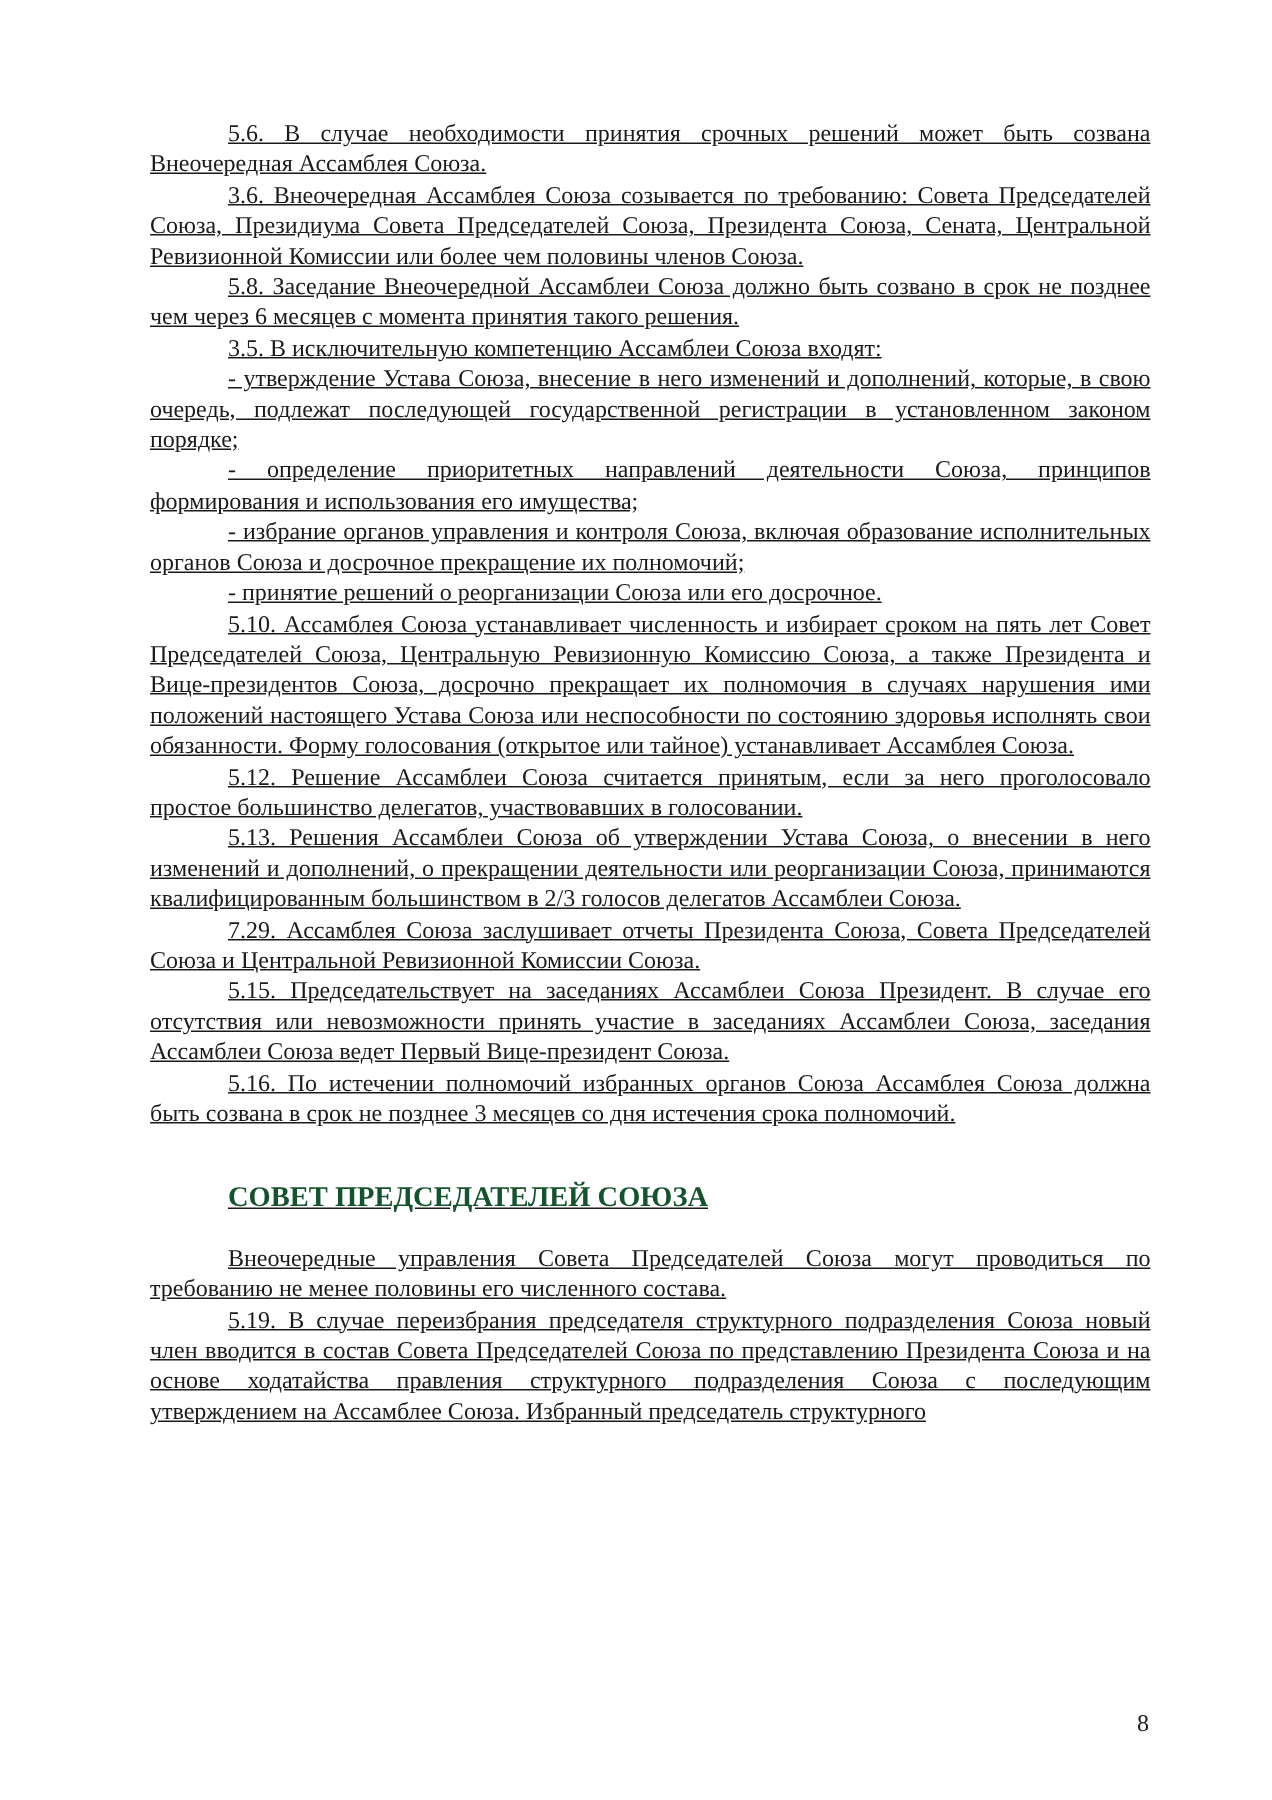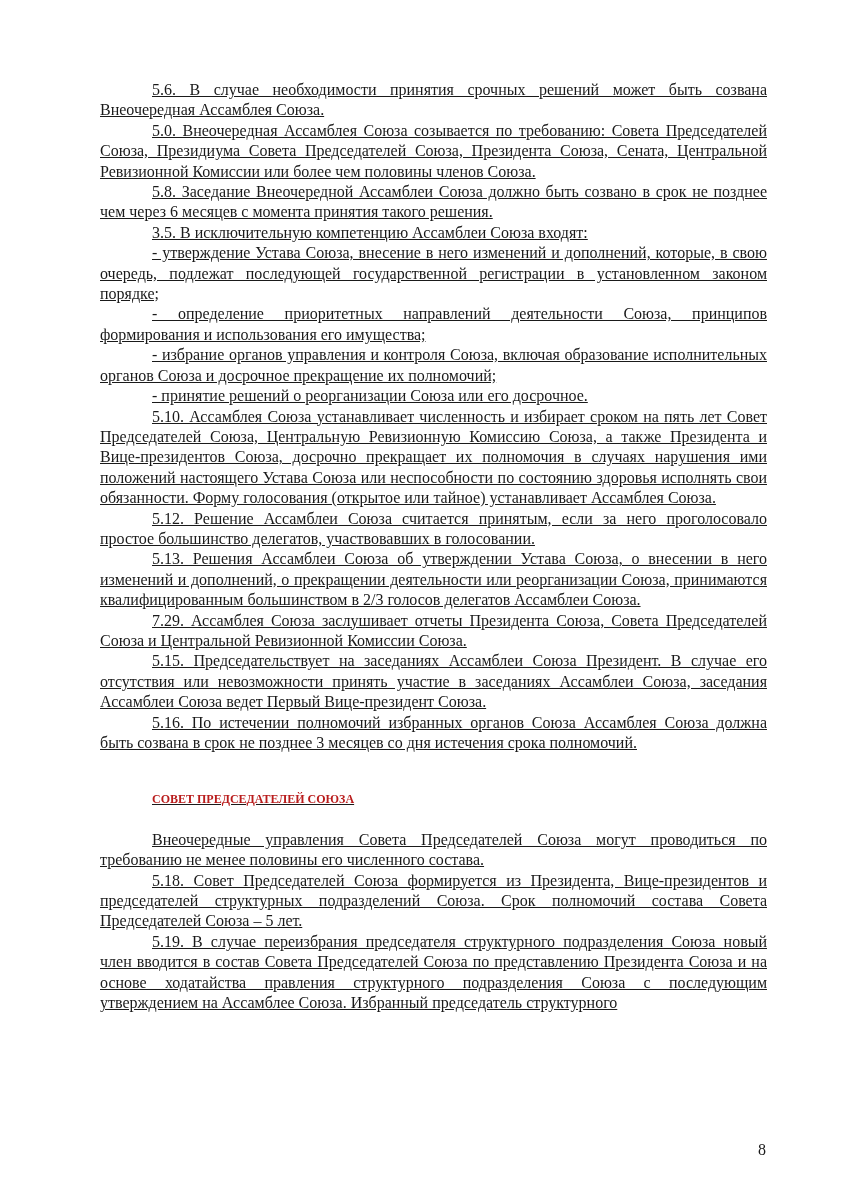--- a/index.html
+++ b/index.html
@@ -4,51 +4,50 @@
 <style>
   html, body { margin: 0; padding: 0; background: #ffffff; }
   body { width: 848px; height: 1200px; position: relative; overflow: hidden; }
   .page {
     position: absolute; left: 100px; top: 80px; width: 667px;
     font-family: "Liberation Serif", serif;
     font-size: 16px; line-height: 20.4px; color: #1a1a1a; text-decoration: underline;
   }
   .p { text-align: justify; text-indent: 52px; margin: 0; }
   .heading {
-    font-weight: bold; font-size: 12px; margin: 36px 0 20px 52px;
-    color: #b91c1c;
+    font-weight: bold; font-size: 19px; margin: 36px 0 20px 52px;
+    color: #14532d;
   }
   .page-number {
     position: absolute; left: 758px; top: 1141px;
     font-family: "Liberation Serif", serif; font-size: 16px; color: #1a1a1a;
   }
 </style>
 </head>
 <body>
 
 <div class="page">
   <div>
     <p class="p">5.6. В случае необходимости принятия срочных решений может быть созвана Внеочередная Ассамблея Союза.</p>
-    <p class="p">5.0. Внеочередная Ассамблея Союза созывается по требованию: Совета Председателей Союза, Президиума Совета Председателей Союза, Президента Союза, Сената, Центральной Ревизионной Комиссии или более чем половины членов Союза.</p>
+    <p class="p">3.6. Внеочередная Ассамблея Союза созывается по требованию: Совета Председателей Союза, Президиума Совета Председателей Союза, Президента Союза, Сената, Центральной Ревизионной Комиссии или более чем половины членов Союза.</p>
     <p class="p">5.8. Заседание Внеочередной Ассамблеи Союза должно быть созвано в срок не позднее чем через 6 месяцев с момента принятия такого решения.</p>
     <p class="p">3.5. В исключительную компетенцию Ассамблеи Союза входят:</p>
     <p class="p">- утверждение Устава Союза, внесение в него изменений и дополнений, которые, в свою очередь, подлежат последующей государственной регистрации в установленном законом порядке;</p>
     <p class="p">- определение приоритетных направлений деятельности Союза, принципов формирования и использования его имущества;</p>
     <p class="p">- избрание органов управления и контроля Союза, включая образование исполнительных органов Союза и досрочное прекращение их полномочий;</p>
     <p class="p">- принятие решений о реорганизации Союза или его досрочное.</p>
     <p class="p">5.10. Ассамблея Союза устанавливает численность и избирает сроком на пять лет Совет Председателей Союза, Центральную Ревизионную Комиссию Союза, а также Президента и Вице-президентов Союза, досрочно прекращает их полномочия в случаях нарушения ими положений настоящего Устава Союза или неспособности по состоянию здоровья исполнять свои обязанности. Форму голосования (открытое или тайное) устанавливает Ассамблея Союза.</p>
     <p class="p">5.12. Решение Ассамблеи Союза считается принятым, если за него проголосовало простое большинство делегатов, участвовавших в голосовании.</p>
     <p class="p">5.13. Решения Ассамблеи Союза об утверждении Устава Союза, о внесении в него изменений и дополнений, о прекращении деятельности или реорганизации Союза, принимаются квалифицированным большинством в 2/3 голосов делегатов Ассамблеи Союза.</p>
     <p class="p">7.29. Ассамблея Союза заслушивает отчеты Президента Союза, Совета Председателей Союза и Центральной Ревизионной Комиссии Союза.</p>
     <p class="p">5.15. Председательствует на заседаниях Ассамблеи Союза Президент. В случае его отсутствия или невозможности принять участие в заседаниях Ассамблеи Союза, заседания Ассамблеи Союза ведет Первый Вице-президент Союза.</p>
     <p class="p">5.16. По истечении полномочий избранных органов Союза Ассамблея Союза должна быть созвана в срок не позднее 3 месяцев со дня  истечения срока полномочий.</p>
   </div>
 
   <div class="heading">СОВЕТ ПРЕДСЕДАТЕЛЕЙ СОЮЗА</div>
 
   <div>
     <p class="p">Внеочередные управления Совета Председателей Союза могут проводиться по требованию не менее половины его численного состава.</p>
-    <p class="p">5.18. Совет Председателей Союза формируется из Президента, Вице-президентов и председателей структурных подразделений  Союза. Срок полномочий состава Совета Председателей Союза – 5 лет.</p>
     <p class="p">5.19. В случае переизбрания председателя структурного подразделения Союза новый член вводится в состав Совета Председателей Союза по представлению Президента Союза и на основе ходатайства правления структурного подразделения Союза с последующим утверждением на Ассамблее Союза. Избранный председатель структурного</p>
   </div>
 </div>
 
 <div class="page-number">8</div>
 
 </body></html>

